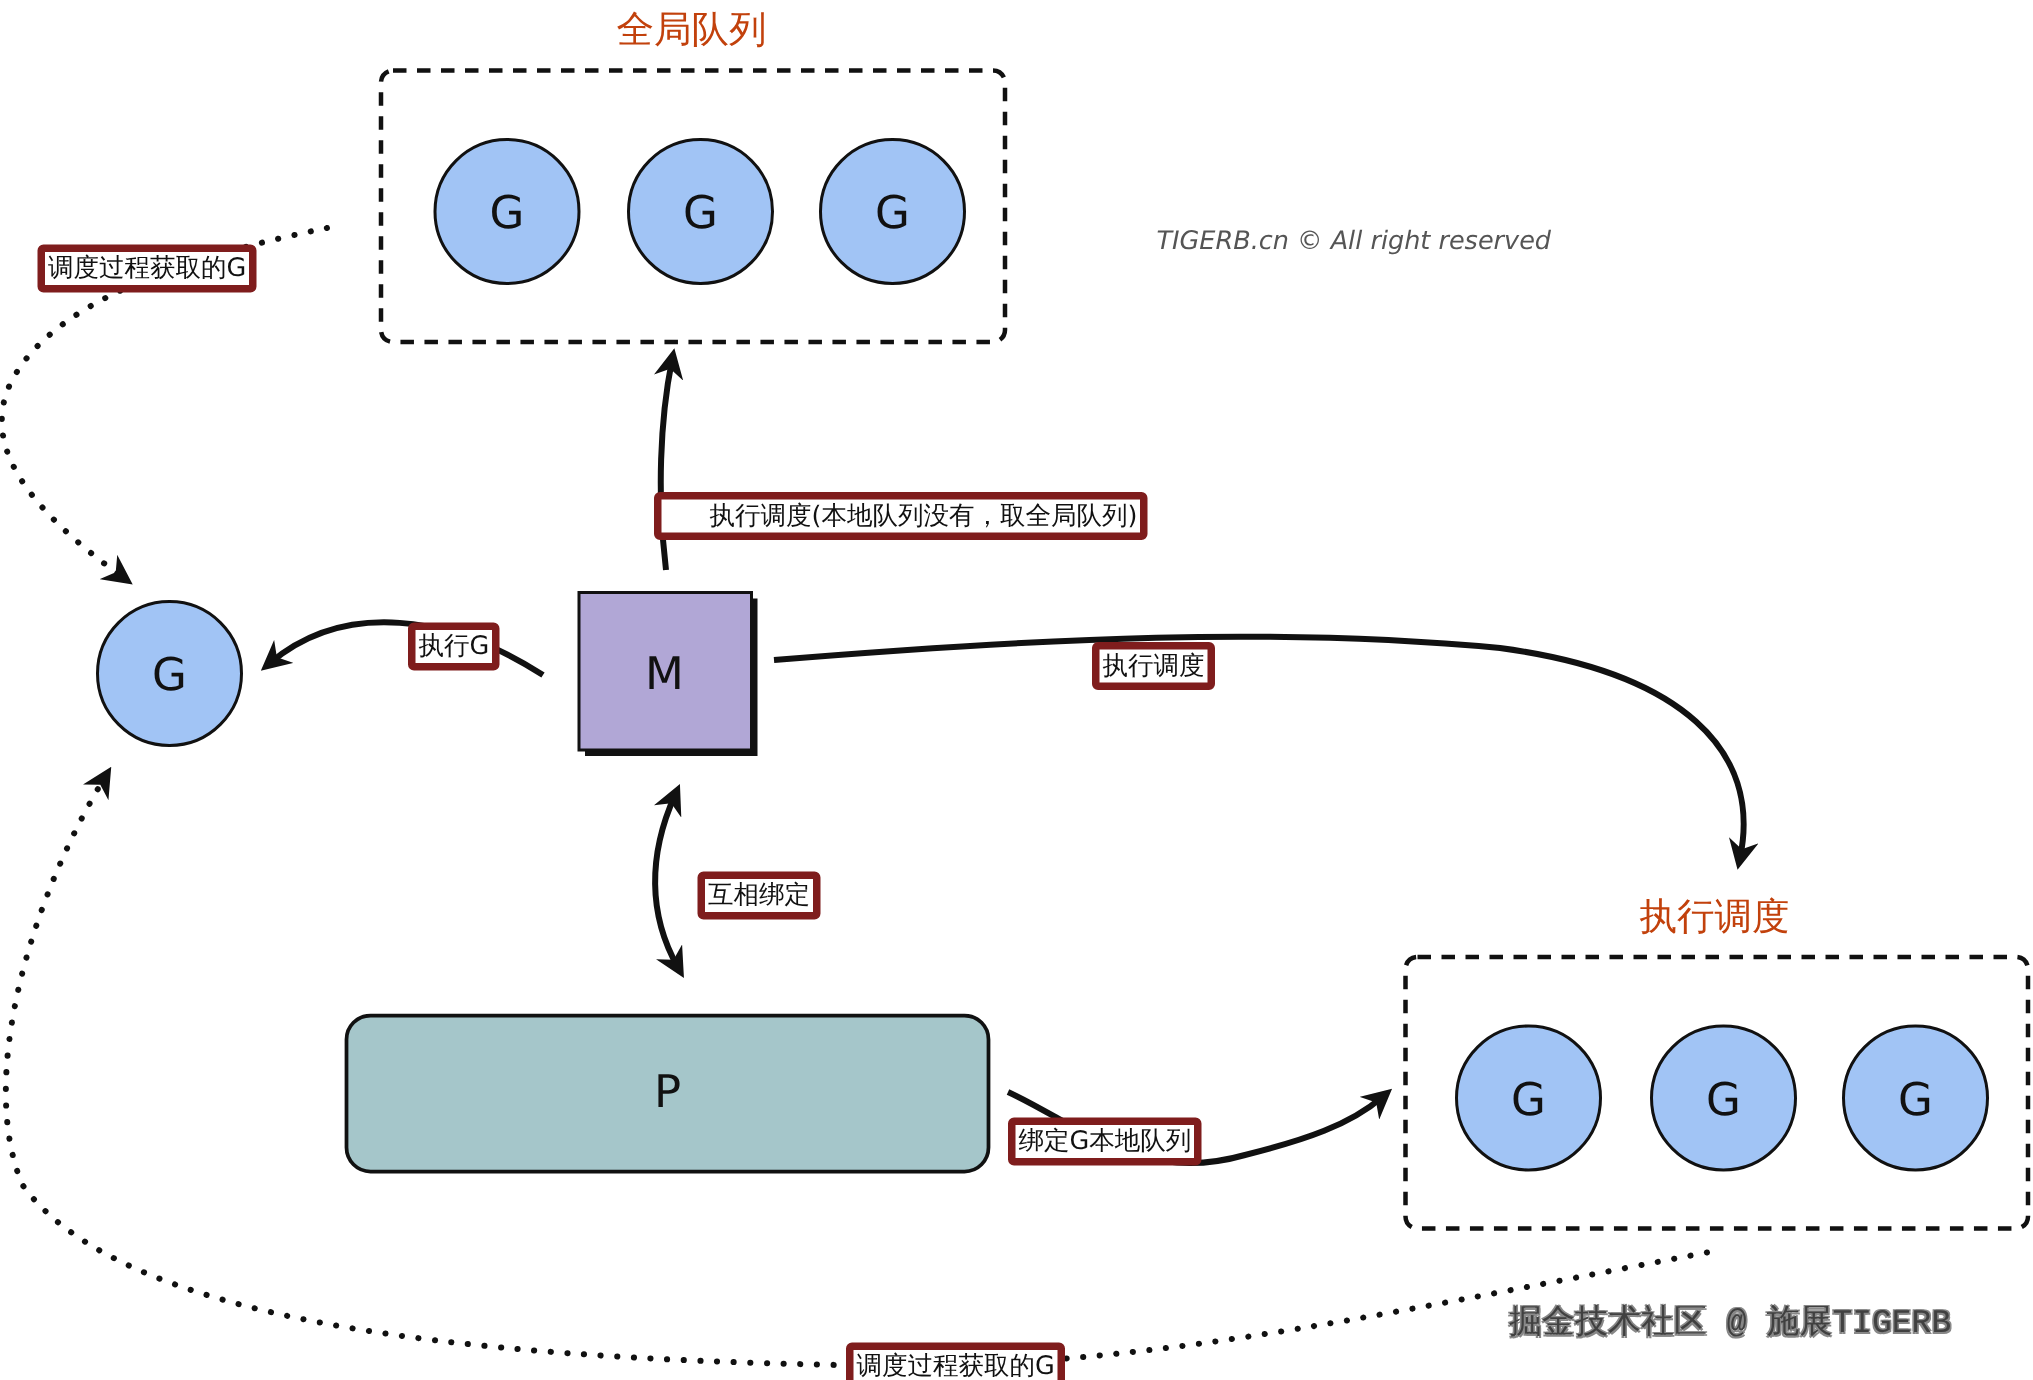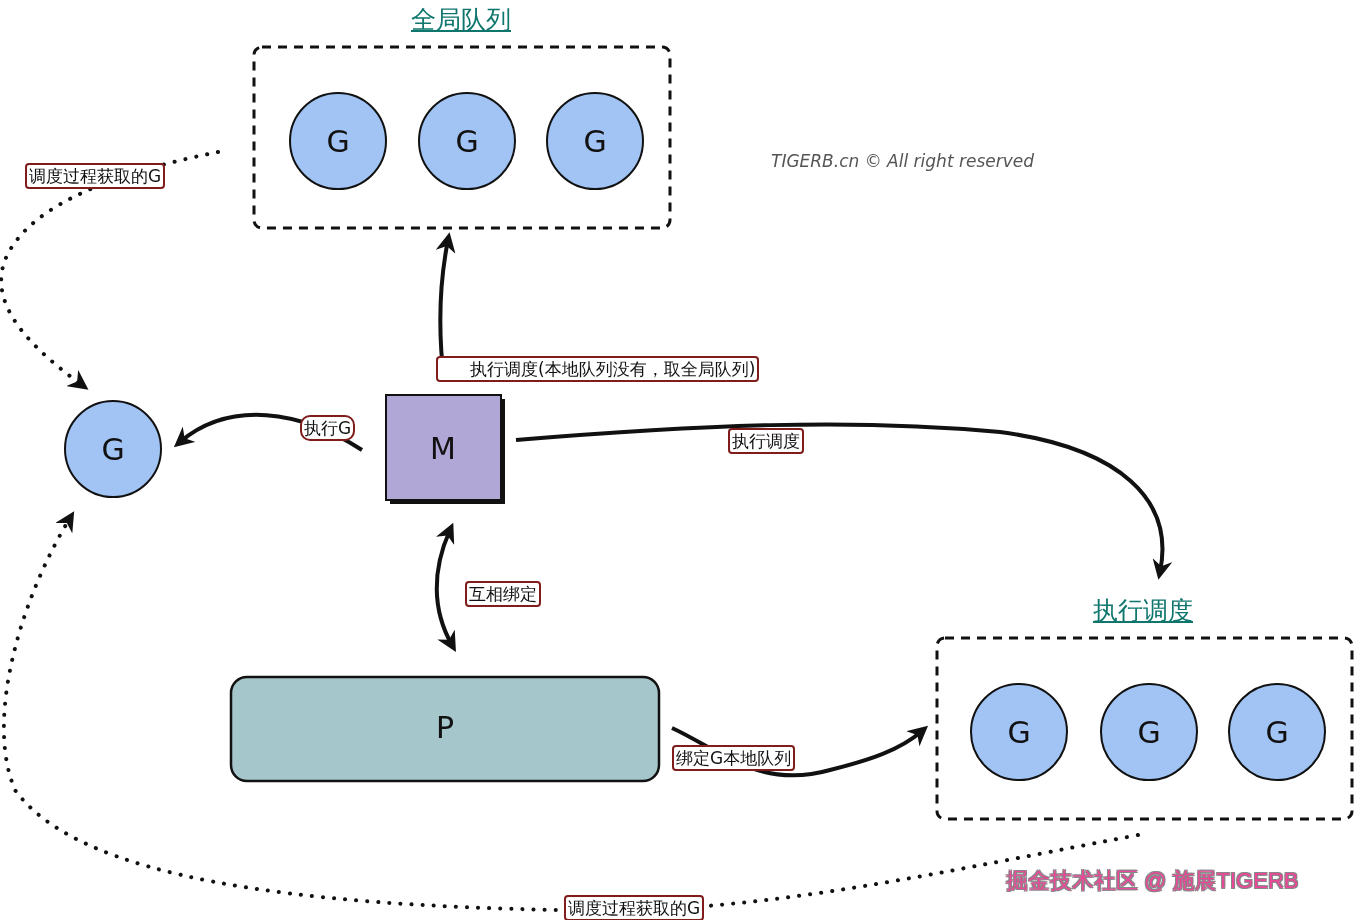--- a/index.html
+++ b/index.html
@@ -1,27 +1,27 @@
 <!DOCTYPE html>
 <html><head>
   <meta charset="utf-8">
   <style>
     html, body { margin: 0; padding: 0; background: #ffffff; }
     body { width: 1355px; height: 920px; position: relative; overflow: hidden;
            font-family: "DejaVu Sans", sans-serif; }
     svg#canvas { position: absolute; left: 0; top: 0; }
     .g-text { font-family: "DejaVu Sans", sans-serif; font-size: 30px; fill: #111; }
-    .title { position: absolute; font-family: "DejaVu Sans", sans-serif; font-size: 25px; color: #0f766e; white-space: nowrap; text-decoration: underline; }
+    .title { position: absolute; font-family: "DejaVu Sans", sans-serif; font-size: 25px; color: #c2410c; white-space: nowrap; }
     .lbl { position: absolute; font-family: "DejaVu Sans", sans-serif; font-size: 17px; color: #111;
-           background: #fff; border: 2px solid #7f1d1d; border-radius: 4px; padding: 0 2px;
+           background: #fff; border: 5px solid #7f1d1d; border-radius: 4px; padding: 0 2px;
            line-height: 22px; white-space: nowrap; }
     .copyright { position: absolute; font-family: "DejaVu Sans", sans-serif; font-style: italic;
                  font-size: 17px; color: #555; white-space: nowrap; }
-    .watermark { position: absolute; font-family: Liberation Sans, sans-serif; font-size: 22px;
-                 color: #ec4899; white-space: nowrap;
+    .watermark { position: absolute; font-family: Liberation Mono, monospace; font-size: 22px;
+                 color: #404040; white-space: nowrap;
                  text-shadow: -1px -1px 0 #888, 1px -1px 0 #888, -1px 1px 0 #888, 1px 1px 0 #888; }
   </style>
 </head>
 <body>
 
 <svg id="canvas" width="1355" height="920" viewBox="0 0 1355 920">
   <defs>
     <marker id="arrow" viewBox="0 0 10 10" refX="6" refY="5" markerWidth="5" markerHeight="5" orient="auto-start-reverse">
       <path d="M0,0 L10,5 L0,10 L3,5 z" fill="#111"></path>
     </marker>
@@ -77,22 +77,22 @@
   <path d="M450,530 C432,570 432,610 452,645" fill="none" stroke="#111" stroke-width="4" marker-start="url(#arrow)" marker-end="url(#arrow)"></path>
   <path d="M672,728 C720,750 760,790 830,770 C870,760 900,750 922,731" fill="none" stroke="#111" stroke-width="4" marker-end="url(#arrow)"></path>
 
   <path d="M218,152 C130,170 30,200 5,260 C-10,300 20,340 82,385" fill="none" stroke="#111" stroke-width="4" stroke-linecap="round" stroke-dasharray="0.1,11" marker-end="url(#arrow)"></path>
   <path d="M1138,835 C900,880 750,915 560,910 C300,905 80,880 15,790 C-15,720 20,600 70,518" fill="none" stroke="#111" stroke-width="4" stroke-linecap="round" stroke-dasharray="0.1,11" marker-end="url(#arrow)"></path>
 </svg>
 
 <div class="title" style="left:411px; top:3px;">全局队列</div>
 <div class="title" style="left:1093px; top:594px;">执行调度</div>
 
-<div class="lbl" style="left:436px; top:356px;padding-left:32px;">执行调度(本地队列没有，取全局队列)</div>
-<div class="lbl" style="left:300px; top:415px;border-radius:10px;">执行G</div>
+<div class="lbl" style="left:436px; top:328px;padding-left:32px;">执行调度(本地队列没有，取全局队列)</div>
+<div class="lbl" style="left:272px; top:415px;">执行G</div>
 <div class="lbl" style="left:728px; top:428px;">执行调度</div>
 <div class="lbl" style="left:425px; top:581px;margin-left:40px;">互相绑定</div>
 <div class="lbl" style="left:672px; top:745px;">绑定G本地队列</div>
 <div class="lbl" style="left:25px; top:163px;">调度过程获取的G</div>
 <div class="lbl" style="left:564px; top:895px;">调度过程获取的G</div>
 
 <div class="copyright" style="left:771px; top:121px;margin-top:30px;">TIGERB.cn © All right reserved</div>
 <div class="watermark" style="left:1006px; top:866px;">掘金技术社区 @ 施展TIGERB</div>
 
 </body></html>

